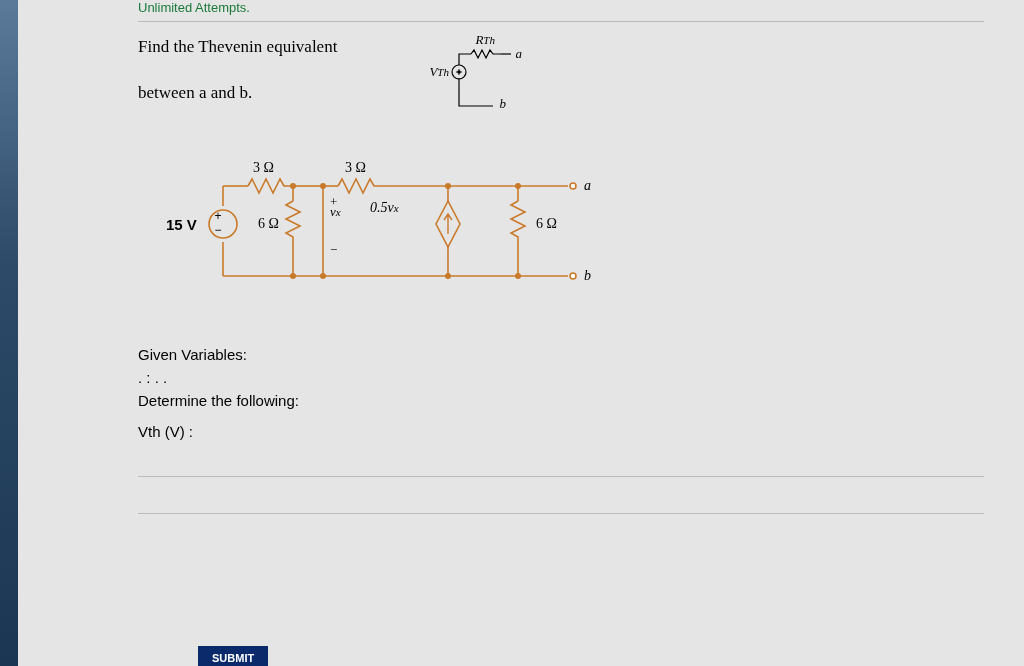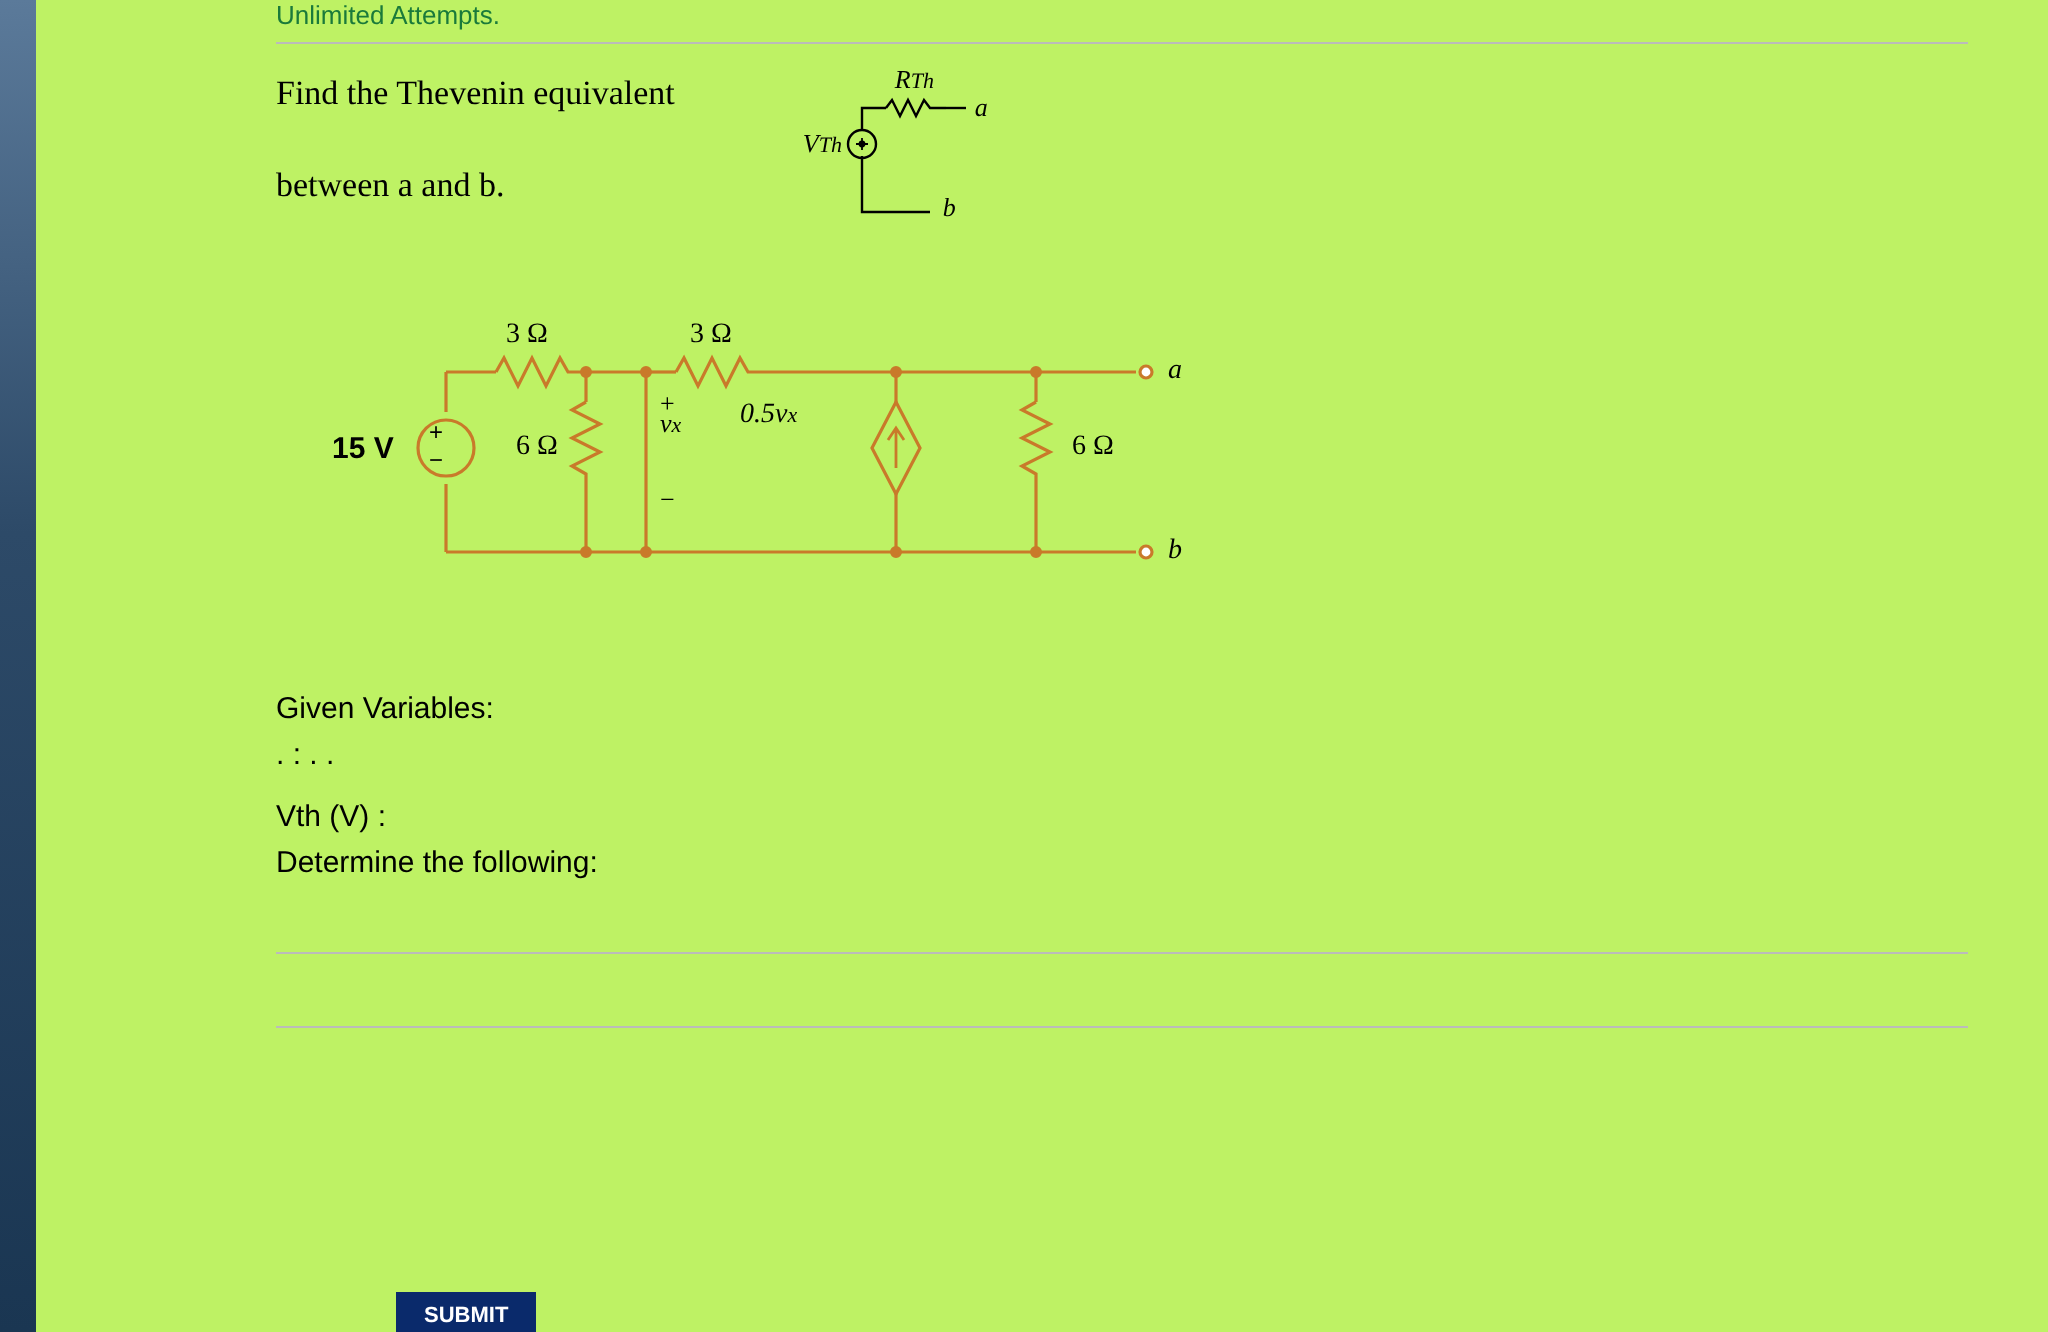--- a/index.html
+++ b/index.html
@@ -1,20 +1,20 @@
 <!DOCTYPE html>
 <html><head>
 <meta charset="utf-8">
 <style>
   html,body{margin:0;padding:0;width:1024px;height:666px;font-family:Arial,Helvetica,sans-serif;background:#fff;overflow:hidden}
   .bgstrip{position:absolute;left:0;top:0;width:18px;height:666px;background:linear-gradient(180deg,#5b7a9a 0%,#2d4a68 40%,#1a3652 100%)}
-  .page{position:absolute;left:18px;top:0;right:0;bottom:0;background:#bef264;padding:0 40px 0 120px;box-sizing:border-box}
+  .page{position:absolute;left:18px;top:0;right:0;bottom:0;background:#e5e5e5;padding:0 40px 0 120px;box-sizing:border-box}
   .attempts{color:#1a7a3a;font-size:13px;margin:0 0 6px 0}
   .hr{border:none;border-top:1px solid #bbb;margin:0 0 14px 0}
-  .topblock{display:flex;gap:68px;align-items:flex-start}
+  .topblock{display:flex;gap:96px;align-items:flex-start}
   .prompt{font-family:Georgia,'Times New Roman',serif;font-size:17px;line-height:1.35;max-width:260px}
   .thevmodel{width:100px;height:80px;position:relative;font-family:'Times New Roman',serif}
   .circuit-wrap{margin:30px 0 20px 0;position:relative;width:500px;height:180px}
   .circuit-wrap svg{display:block}
   .gv{font-size:15px;margin:6px 0}
   .sep{border:none;border-top:1px solid #bbb;margin:36px 0 0 0}
   .submit{position:absolute;left:180px;bottom:-4px;background:#0a2a6b;color:#fff;font-size:11px;font-weight:bold;padding:6px 14px;border:none}
   .sub{font-size:11px}
   .ital{font-style:italic}
 </style>
@@ -119,19 +119,19 @@
     <div style="position:absolute;left:192px;top:48px;font-size:13px;font-family:'Times New Roman'">+</div>
     <div style="position:absolute;left:192px;top:58px;font-size:13px;font-family:'Times New Roman'" class="ital"><span>v</span><span class="sub">x</span></div>
     <div style="position:absolute;left:192px;top:96px;font-size:13px;font-family:'Times New Roman'">−</div>
     <div style="position:absolute;left:232px;top:54px;font-size:14px;font-family:'Times New Roman'" class="ital"><span>0.5v</span><span class="sub">x</span></div>
     <div style="position:absolute;left:446px;top:32px;font-size:14px;font-family:'Times New Roman'" class="ital">a</div>
     <div style="position:absolute;left:446px;top:122px;font-size:14px;font-family:'Times New Roman'" class="ital">b</div>
   </div>
 
   <div class="gv">Given Variables:</div>
   <div class="gv">. : . .</div>
+  <div class="gv">Determine the following:</div>
   <div class="gv" style="margin-top:14px">Vth (V) :</div>
-  <div class="gv">Determine the following:</div>
   <hr class="sep">
   <hr class="sep">
 
   <button class="submit">SUBMIT</button>
 </div>
 
 </body></html>

